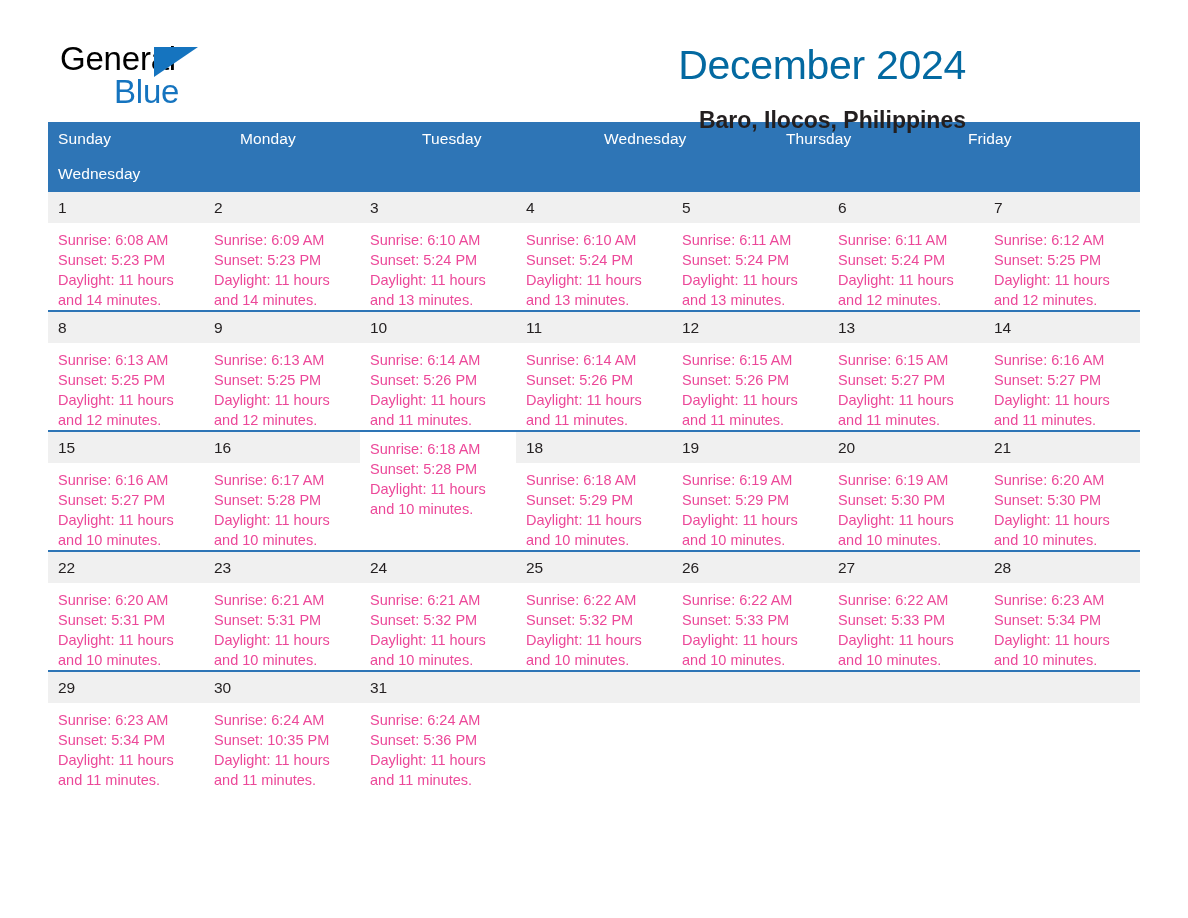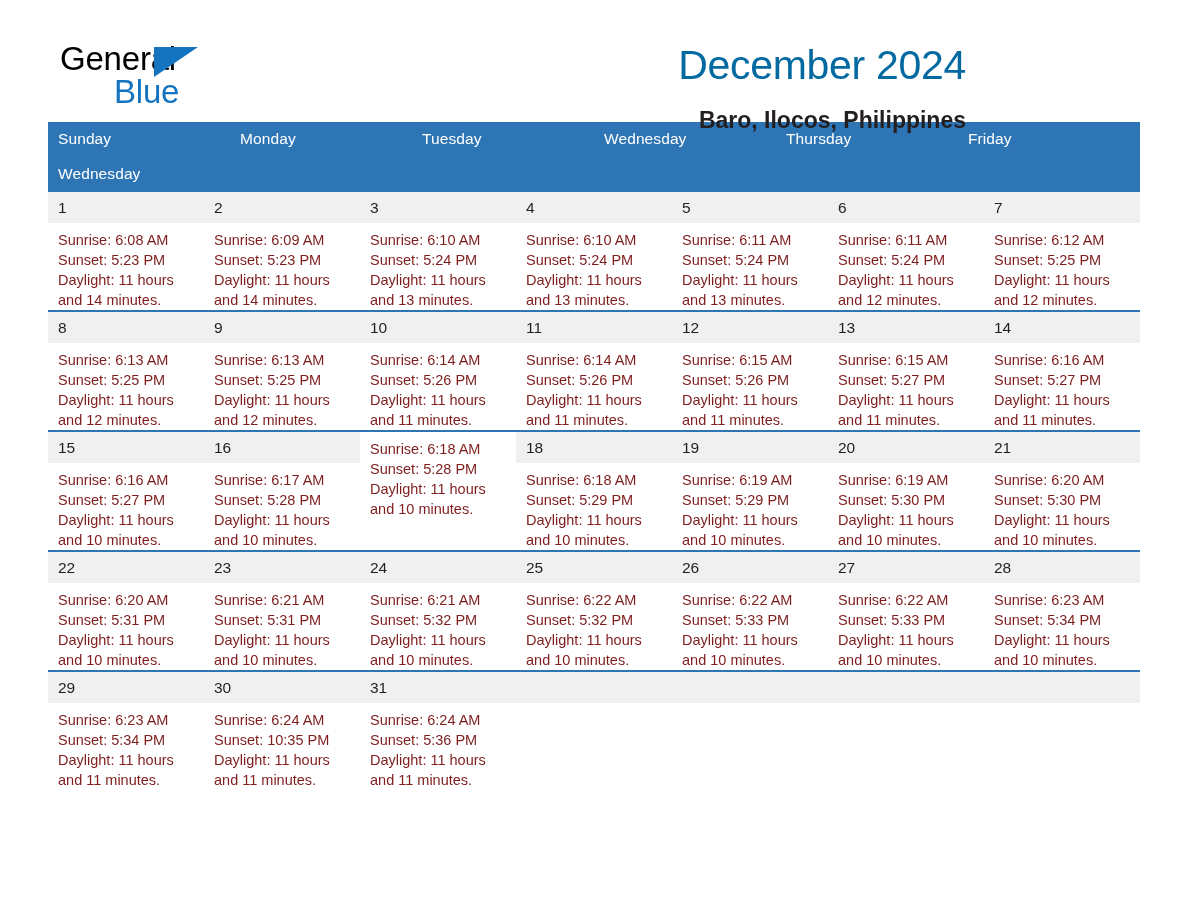--- a/index.html
+++ b/index.html
@@ -130,21 +130,21 @@
     min-height: 19px;
   }
   .day.empty .day-num {
     background: #f0f0f0;
   }
 
   .day-info {
     padding: 7px 8px 0 10px;
     font-size: 14.5px;
     line-height: 20px;
-    color: #7f1d1d;
+    color: #ec4899;
   }
   .day-info div {
     white-space: nowrap;
   }
 </style>
 </head>
 <body>
 
 <div class="page">
 

